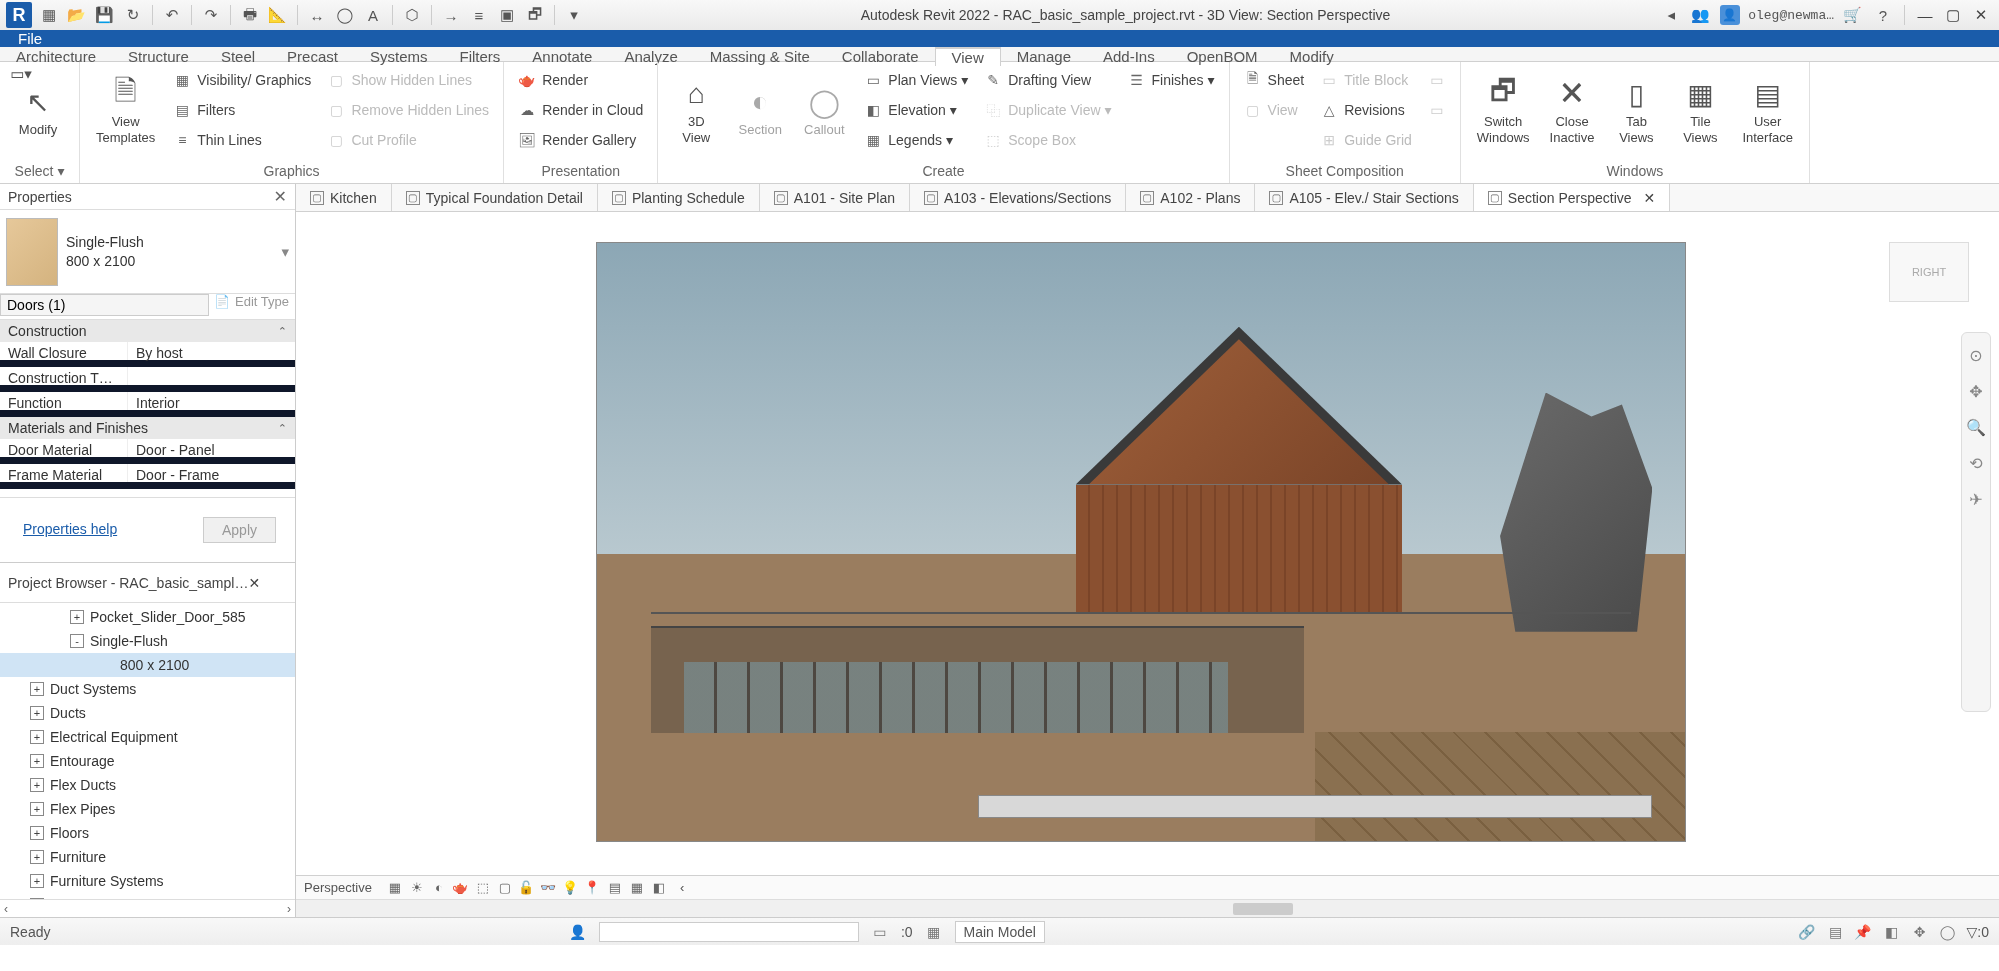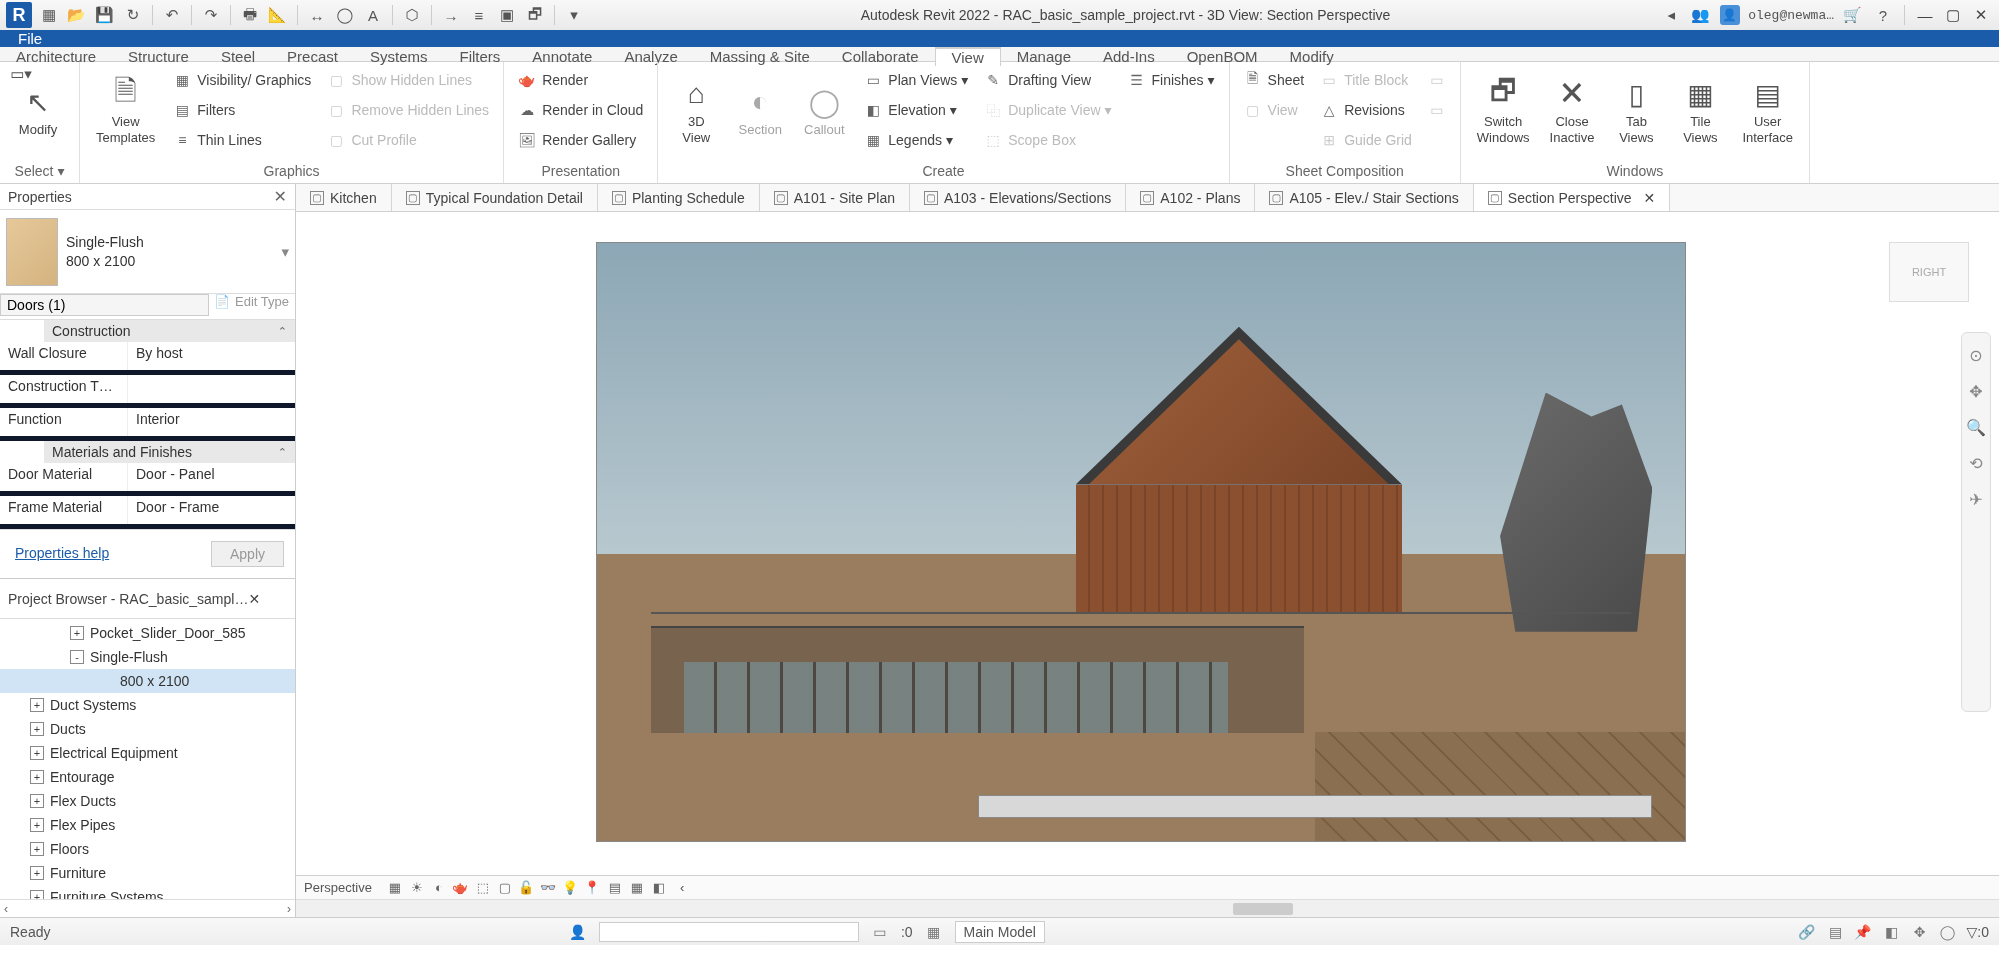--- a/index.html
+++ b/index.html
@@ -42,26 +42,26 @@
 
 .prop-panel { width: 296px; border-right: 1px solid #ccc; display: flex; flex-direction: column; background: #fff; }
 .panel-hdr { height: 26px; border-bottom: 1px solid #ddd; display: flex; align-items: center; padding: 0 8px; font-size: 14px; color: #444; }
 .panel-hdr .close-x { margin-left: auto; font-size: 16px; cursor:pointer; color:#666; }
 .type-sel { height: 84px; border-bottom: 1px solid #ddd; display:flex;align-items:center;padding:6px;gap:8px; }
 .door-thumb { width: 52px; height: 68px; background: linear-gradient(135deg,#e6c89a,#d4b37f); border: 1px solid #bbb; }
 .type-txt { flex:1; font-size: 14px; color: #333; line-height: 1.3; }
 .filter-row { height: 26px; display:flex;align-items:flex-start;border-bottom:1px solid #ddd; }
 .filter-row input { flex:1; border:1px solid #ccc; padding:2px 6px; font-size:14px; background:#f5f5f5; }
 .edit-type { color:#999; font-size:13px; padding:0 6px; display:flex;align-items:center;gap:4px; }
-.prop-group-hdr { background: #e8e8e8; padding: 3px 8px; font-size: 14px; font-weight: 500; display: flex; align-items:center;margin-left:44px; }
+.prop-group-hdr { background: #e8e8e8; padding: 3px 8px; font-size: 14px; font-weight: 500; display: flex; align-items:center; }
 .prop-group-hdr .collapse { margin-left:auto;font-size:11px;color:#666; }
-.prop-row { display:flex; height: 33px; border-bottom: 5px solid #0f172a; }
+.prop-row { display:flex; height: 25px; border-bottom: 7px solid #0f172a; }
 .prop-name { width: 128px; padding: 3px 8px; font-size: 14px; color: #333; border-right: 1px solid #eee; overflow:hidden; white-space:nowrap; }
 .prop-val { flex:1; padding: 3px 8px; font-size: 14px; }
-.prop-footer { display:flex; padding: 11px; border-top:1px solid #ddd; }
+.prop-footer { display:flex; padding: 19px; border-top:1px solid #ddd;margin-top:8px; }
 .prop-help { color: #1a5caa; text-decoration: underline; font-size: 14px; padding: 4px; flex:1; }
 .apply-btn { padding: 4px 18px; background:#f0f0f0; border:1px solid #ccc; color:#999; font-size:14px; }
 
 
 .pb-hdr { height: 41px; border-top:1px solid #ccc; border-bottom: 1px solid #ddd; display:flex;align-items:center;padding:0 8px;font-size:14px;color:#444; }
 .pb-tree { flex:1; overflow:auto; padding: 2px 0; }
 .tree-row { display:flex;align-items:center;height:24px;padding-left:30px;font-size:14px;color:#333;cursor:pointer;gap:6px; }
 .tree-row.indent1 { padding-left:70px; }
 .tree-row.indent3 { padding-left:120px; }
 .tree-row.sel { background:#d0e4f5; }

